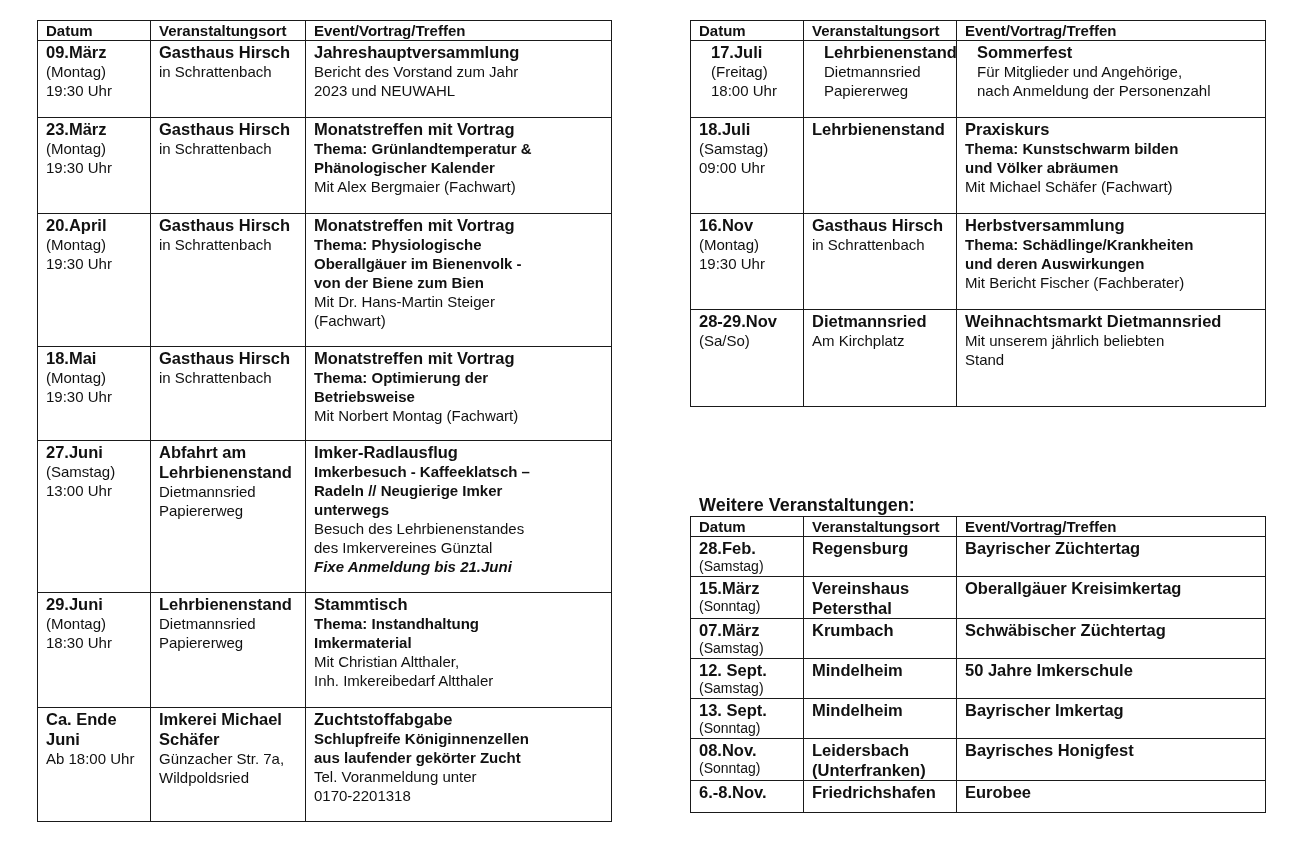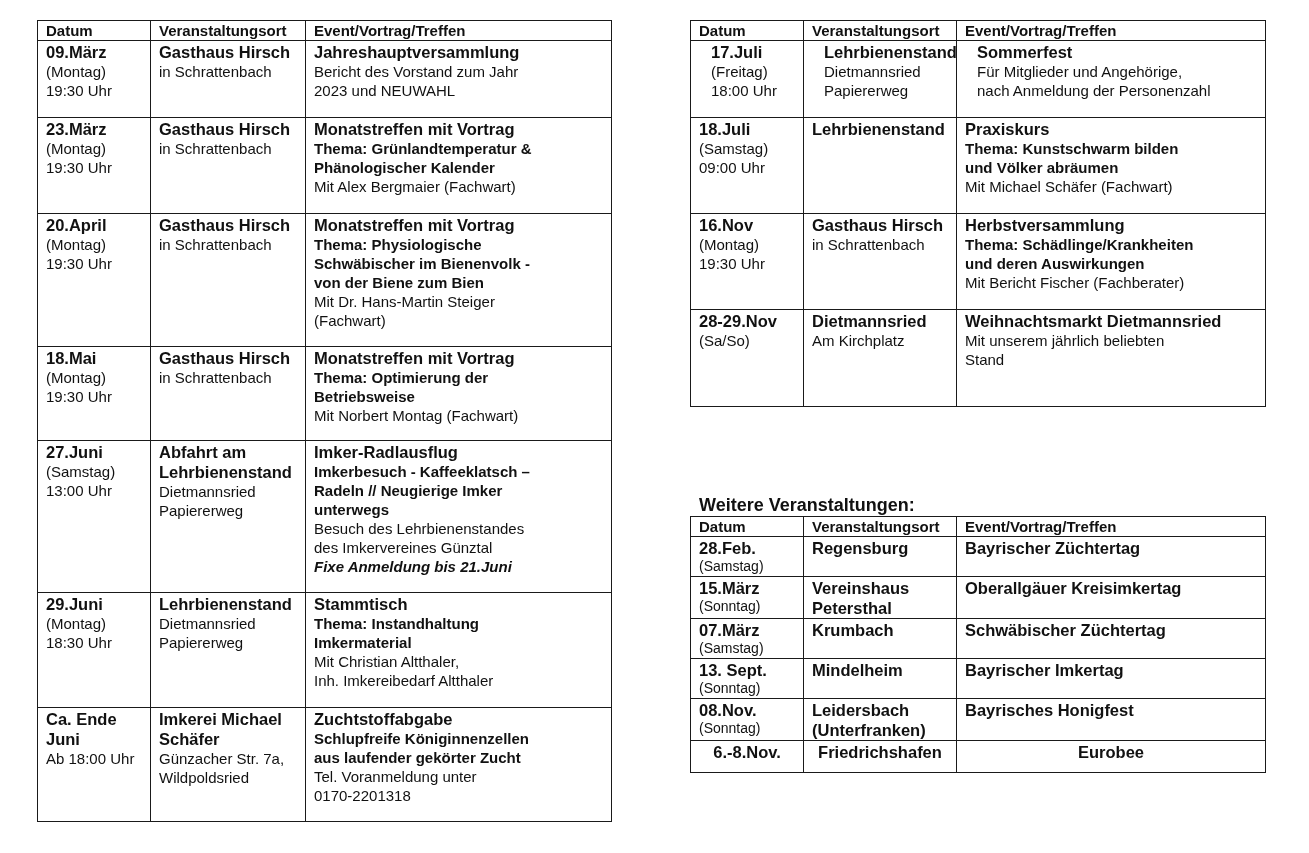--- a/index.html
+++ b/index.html
@@ -27,21 +27,21 @@
   #t1 tr.r3 td { height:131px; }
   #t1 tr.r4 td { height:92px;margin-top:11px; }
   #t1 tr.r5 td { height:150px; }
   #t1 tr.r6 td { height:113px; }
   #t1 tr.r7 td { height:112px; }
   #t2 tr.r1 td { height:75px;padding-left:20px; }
   #t2 tr.r2 td { height:94px; }
   #t2 tr.r3 td { height:94px; }
   #t2 tr.r4 td { height:95px; }
   #t3 td { height:38px; padding-top:1px; }
-  #t3 tr.last td { height:30px;text-align:center; }
+  #t3 tr.last td { height:30px; }
   #t3 td .big { line-height:20px; }
 </style>
 </head>
 <body>
 
 <table id="t1">
   <colgroup>
       <col class="c1">
       <col class="c2">
       <col>
@@ -93,21 +93,21 @@
           <span class="norm">(Montag)</span>
           <span class="norm">19:30 Uhr</span>
         </td>
         <td>
           <span class="big">Gasthaus Hirsch</span>
           <span class="norm">in Schrattenbach</span>
         </td>
         <td>
           <span class="big">Monatstreffen mit Vortrag</span>
           <span class="sub">Thema: Physiologische</span>
-          <span class="sub">Schwäbischer im Bienenvolk -</span>
+          <span class="sub">Oberallgäuer im Bienenvolk -</span>
           <span class="sub">von der Biene zum Bien</span>
           <span class="norm">Mit Dr. Hans-Martin Steiger</span>
           <span class="norm">(Fachwart)</span>
         </td>
       </tr>
       <tr class="r4">
         <td>
           <span class="big">18.Mai</span>
           <span class="norm">(Montag)</span>
           <span class="norm">19:30 Uhr</span>
@@ -313,20 +313,32 @@
         </td>
         <td>
           <span class="big">Krumbach</span>
         </td>
         <td>
           <span class="big">Schwäbischer Züchtertag</span>
         </td>
       </tr>
       <tr>
         <td>
+          <span class="big">12. Sept.</span>
+          <span class="small">(Samstag)</span>
+        </td>
+        <td>
+          <span class="big">Mindelheim</span>
+        </td>
+        <td>
+          <span class="big">50 Jahre Imkerschule</span>
+        </td>
+      </tr>
+      <tr>
+        <td>
           <span class="big">13. Sept.</span>
           <span class="small">(Sonntag)</span>
         </td>
         <td>
           <span class="big">Mindelheim</span>
         </td>
         <td>
           <span class="big">Bayrischer Imkertag</span>
         </td>
       </tr>

